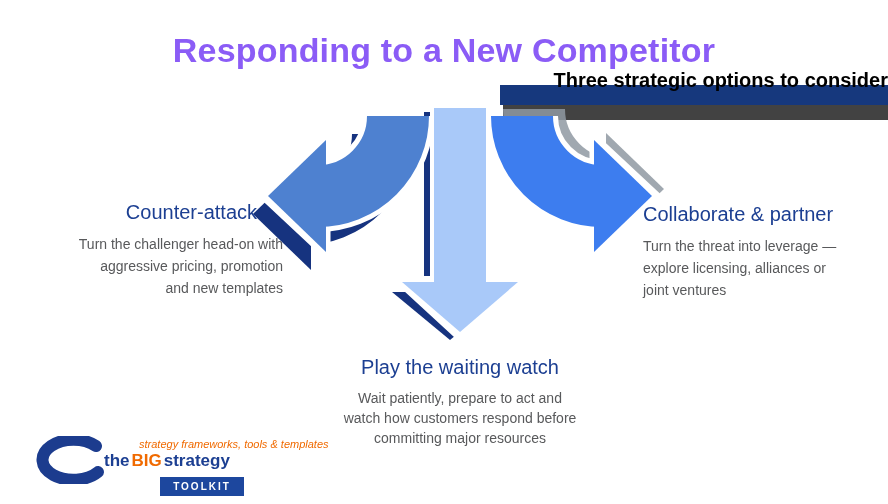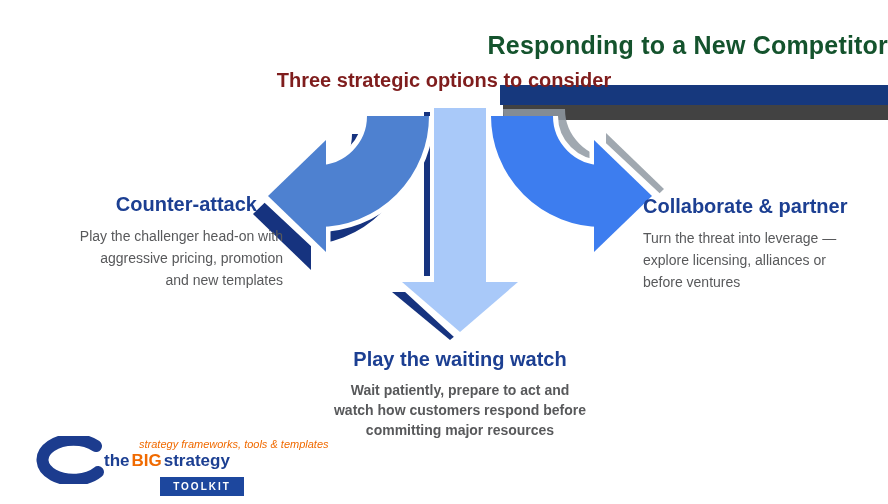--- a/index.html
+++ b/index.html
@@ -3,41 +3,41 @@
 <meta charset="utf-8">
 <style>
   html,body{margin:0;padding:0;background:#e8e8e8;}
   #stage{
     position:relative;width:888px;height:504px;background:#ffffff;
     overflow:hidden;font-family:"Liberation Sans", sans-serif;
   }
   .abs{position:absolute;}
   
   .title1{
-    left:0;right:0;top:31px;text-align:right;
-    font-size:25px;font-weight:bold;color:#14532d;letter-spacing:.2px;z-index:4;
+    left:0;right:0;top:31px;text-align:center;
+    font-size:34px;font-weight:bold;color:#8b5cf6;letter-spacing:.2px;z-index:4;
   }
   .title2{
-    left:0;right:0;top:69px;text-align:center;
-    font-size:20px;font-weight:bold;color:#7f1d1d;z-index:4;
+    left:0;right:0;top:69px;text-align:right;
+    font-size:20px;font-weight:bold;color:#000000;z-index:4;
   }
   
   .ribbon-navy{left:500px;top:85px;width:388px;height:20px;background:#16387D;z-index:1;}
   .ribbon-gray{left:503px;top:105px;width:385px;height:15px;background:#424242;z-index:1;}
   
   #arrows{left:0;top:0;z-index:2;}
   
-  .opt-heading{font-size:20px;font-weight:bold;color:#1C3F92;margin:0 0 9px 0;}
+  .opt-heading{font-size:20px;font-weight:normal;color:#1C3F92;margin:8px 0 9px 0;}
   .opt-body{font-size:14px;line-height:22px;color:#58595B;margin:0;}
   .block-left{left:20px;top:193px;width:263px;text-align:right;z-index:3;}
   .block-left .opt-heading{padding-right:26px;}
   .block-right{left:643px;top:195px;width:245px;text-align:left;z-index:3;}
   .block-right .opt-heading{white-space:nowrap;}
   .block-down{left:290px;top:348px;width:340px;text-align:center;z-index:3;}
-  .block-down .opt-body{line-height:20px;font-weight:bold;}
+  .block-down .opt-body{line-height:20px;}
   
   .logo-tagline{left:95px;top:438px;font-size:11px;font-style:italic;color:#F06A00;z-index:3;white-space:nowrap;margin-left:44px;}
   .logo-name{left:104px;top:451px;font-size:17px;font-weight:bold;z-index:3;white-space:nowrap;}
   .logo-name .p1,.logo-name .p3{color:#1C3F92;}
   .logo-name .p2{color:#F06A00;padding:0 2px;}
   .logo-badge{
     left:160px;top:477px;width:84px;height:19px;background:#1D479E;color:#ffffff;
     font-size:10px;font-weight:bold;letter-spacing:2px;text-align:center;line-height:19px;z-index:3;
   }
   #logo-swoosh{left:26px;top:436px;z-index:3;}
@@ -87,30 +87,30 @@
     <g>
       <rect x="430" y="108" width="60" height="180" fill="#ffffff"></rect>
       <polygon points="398,280 522,280 460,337" fill="#ffffff" stroke="#ffffff" stroke-width="8"></polygon>
       <rect x="434" y="108" width="52" height="180" fill="#A9C9F9"></rect>
       <polygon points="402,282 518,282 460,332" fill="#A9C9F9"></polygon>
     </g>
   </svg>
 
   <div class="abs block-left">
     <p class="opt-heading">Counter-attack</p>
-    <p class="opt-body">Play the challenger head-on with</p>
+    <p class="opt-body">Turn the challenger head-on with</p>
     <p class="opt-body">aggressive pricing, promotion</p>
     <p class="opt-body">and new templates</p>
   </div>
 
   <div class="abs block-right">
     <p class="opt-heading">Collaborate &amp; partner</p>
     <p class="opt-body">Turn the threat into leverage —</p>
     <p class="opt-body">explore licensing, alliances or</p>
-    <p class="opt-body">before ventures</p>
+    <p class="opt-body">joint ventures</p>
   </div>
 
   <div class="abs block-down">
     <p class="opt-heading">Play the waiting watch</p>
     <p class="opt-body">Wait patiently, prepare to act and</p>
     <p class="opt-body">watch how customers respond before</p>
     <p class="opt-body">committing major resources</p>
   </div>
 
   <svg id="logo-swoosh" class="abs" width="80" height="48" viewBox="0 0 80 48">

